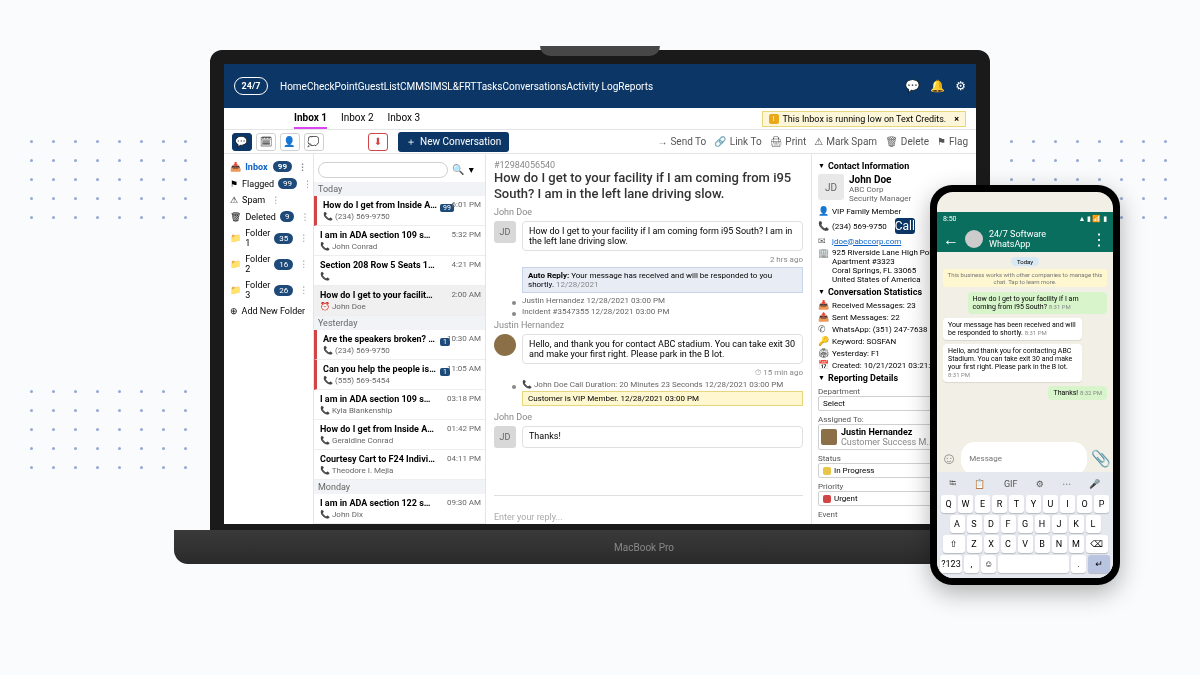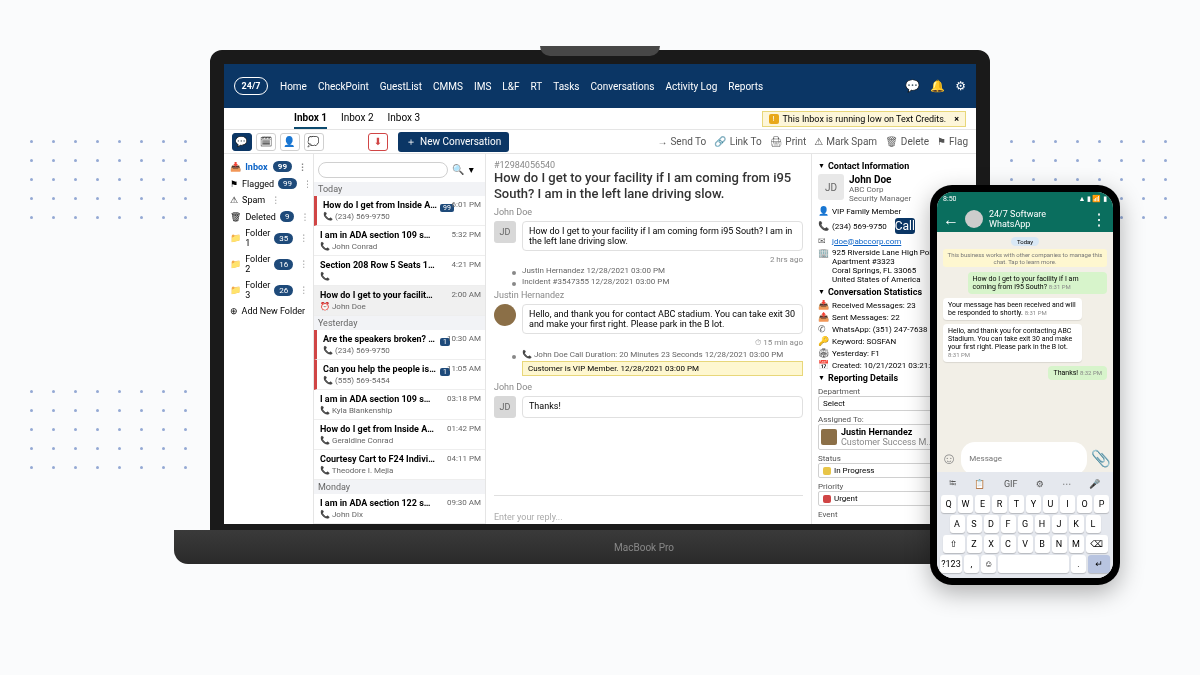--- a/index.html
+++ b/index.html
@@ -16,30 +16,30 @@
 .laptop { position:absolute; left:130px; top:50px; width:940px; height:560px; z-index:1;}
 .laptop-screen { width:780px; height:480px; margin:0 auto; background:#000; border:14px solid #1a1a1a; border-bottom-width:6px; border-radius:12px 12px 0 0; position:relative; }
 .laptop-base { width:940px; height:34px; background:linear-gradient(#3a3a3a,#2a2a2a); border-radius:0 0 14px 14px; display:flex; align-items:center; justify-content:center; color:#888; font-size:10px;margin-left:44px;}
 .laptop-notch { width:120px; height:10px; background:#474747; border-radius:0 0 10px 10px; position:absolute; top:-4px; left:50%; transform:translateX(-50%); }
 
 .screen-inner { width:100%; height:100%; background:#fff; overflow:hidden; position:relative;}
 
 
 .navbar { height:44px; background:#0b3665; color:#fff; display:flex; align-items:center; padding:0 10px; font-size:10px;}
 .logo { display:inline-flex; align-items:center; justify-content:center; width:34px; height:18px; border:1.5px solid #fff; border-radius:9px; font-weight:bold; font-size:9px; margin-right:12px;}
-.nav-items { display:flex; gap:11px; }
+.nav-items { display:flex; }
 .nav-items span { cursor:pointer; }
 .nav-items .active { color:#fff;}
 .nav-right { margin-left:auto; display:flex; gap:10px; font-size:12px;}
 
 
 .inbox-tabs { height:22px; display:flex; align-items:center; padding:0 10px; border-bottom:1px solid #e5e5e5; font-size:10px;}
 .inbox-tabs .tabs { display:flex; gap:14px; margin-left:60px;}
 .inbox-tabs .tab { padding:4px 0; cursor:pointer;}
-.inbox-tabs .tab.active { font-weight:bold; border-bottom:2px solid #0c4a6e;}
+.inbox-tabs .tab.active { font-weight:bold; border-bottom:2px solid #d946ef;}
 .alert-bar { margin-left:auto; background:#fdf6d9; border:1px solid #e8d77a; padding:2px 6px; font-size:9px; display:flex; align-items:center; gap:4px;}
 .alert-bar .warn { width:10px; height:10px; background:#e8a81a; color:#fff; border-radius:2px; display:inline-flex; align-items:center; justify-content:center; font-size:8px;}
 
 
 .toolbar-row { height:24px; display:flex; align-items:center; padding:0 8px; border-bottom:1px solid #e5e5e5; font-size:10px;}
 .icon-btn { width:20px; height:18px; display:inline-flex; align-items:center; justify-content:center; border:1px solid #d0d0d0; border-radius:3px; margin-right:4px; cursor:pointer;}
 .icon-btn.active { background:#0b3665; border-color:#0b3665; color:#fff;}
 .new-convo { background:#0b3665; color:#fff; padding:3px 8px; border-radius:3px; font-size:10px; margin-left:6px; display:flex; align-items:center; gap:4px;}
 .toolbar-actions { margin-left:auto; display:flex; gap:8px; color:#555;}
 .toolbar-actions span { display:flex; align-items:center; gap:3px; cursor:pointer;}
@@ -97,21 +97,21 @@
 .field-box { border:1px solid #d0d0d0; padding:2px 4px; font-size:8px; border-radius:2px;}
 .status-chip { display:flex; align-items:center; gap:3px; font-size:8px;}
 .chip-color { width:8px; height:8px; border-radius:2px;}
 .assigned-row { display:flex; gap:4px; align-items:center; border:1px solid #d0d0d0; padding:2px; border-radius:2px;}
 .assigned-row .av { width:16px; height:16px; background:#8b6f47; border-radius:2px;}
 .more-btn { border:1px solid #ccc; border-radius:2px; padding:0 4px; margin-left:auto;}
 
 
 .phone { position:absolute; right:80px; top:185px; width:190px; height:400px; background:#000; border-radius:22px; padding:7px; z-index:3; box-shadow:0 8px 24px rgba(0,0,0,.3);}
 .phone-inner { width:100%; height:100%; background:#f2efe7; border-radius:16px; overflow:hidden; display:flex; flex-direction:column;}
-.phone-status { height:14px; background:#0a6e5e; color:#fff; font-size:7px; display:flex; align-items:center; justify-content:space-between; padding:0 6px;}
+.phone-status { height:14px; background:#0a6e5e; color:#fff; font-size:7px; display:flex; align-items:center; justify-content:space-between; padding:0 6px;margin-top:20px;}
 .phone-hdr { height:26px; background:#0a6e5e; display:flex; align-items:center; padding:0 6px; gap:6px; color:#fff;}
 .phone-av { width:18px; height:18px; background:#ccc; border-radius:50%;}
 .phone-title { font-size:9px; flex:1;}
 .chat-area { flex:1; padding:4px 6px; font-size:7px; overflow:hidden;}
 .today-pill { text-align:center; margin:2px 0;}
 .today-pill span { background:#d9e8f5; padding:1px 6px; border-radius:6px; font-size:6px;}
 .enc-note { background:#fef7d0; color:#777; padding:2px 4px; font-size:6px; border-radius:3px; margin:3px 0; text-align:center;}
 .msg-out { background:#d7f4cb; float:right; clear:both; padding:3px 5px; border-radius:4px; margin:2px 0; max-width:85%; font-size:7px;}
 .msg-in { background:#fff; float:left; clear:both; padding:3px 5px; border-radius:4px; margin:2px 0; max-width:85%; font-size:7px; box-shadow:0 1px 1px rgba(0,0,0,.1);}
 .phone-input { height:28px; background:#f2efe7; display:flex; align-items:center; padding:0 4px; gap:4px;}
@@ -421,20 +421,21 @@
 
         <div class="convo">
           <div class="convo-id">#12984056540</div>
           <div class="convo-title">How do I get to your facility if I am coming from i95 South? I am in the left lane driving slow.</div>
           <div class="convo-name">John Doe</div>
           <div class="bubble-row">
             <div class="avatar">JD</div>
             <div class="bubble">How do I get to your facility if I am coming form i95 South? I am in the left lane driving slow.</div>
           </div>
           <div class="time-tag">2 hrs ago</div>
+          <div class="auto-reply"><span style="font-weight:bold;">Auto Reply:</span> Your message has received and will be responded to you shortly. <span style="color:#888;">12/28/2021</span></div>
           <div class="timeline-item">Justin Hernandez   12/28/2021  03:00 PM</div>
           <div class="timeline-item">Incident #3547355   12/28/2021  03:00 PM</div>
           <div class="convo-name" style="margin-top:4px;">Justin Hernandez</div>
           <div class="agent-bubble">
             <div class="agent-avatar"></div>
             <div class="bubble">Hello, and thank you for contact ABC stadium. You can take exit 30 and make your first right. Please park in the B lot.</div>
           </div>
           <div class="time-tag">⏱ <span>15 min ago</span></div>
           <div class="timeline-item">📞 <span>John Doe   Call Duration: 20 Minutes 23 Seconds    12/28/2021  03:00 PM</span></div>
           <div class="vip-tag">Customer is VIP Member.   12/28/2021 03:00 PM</div>

